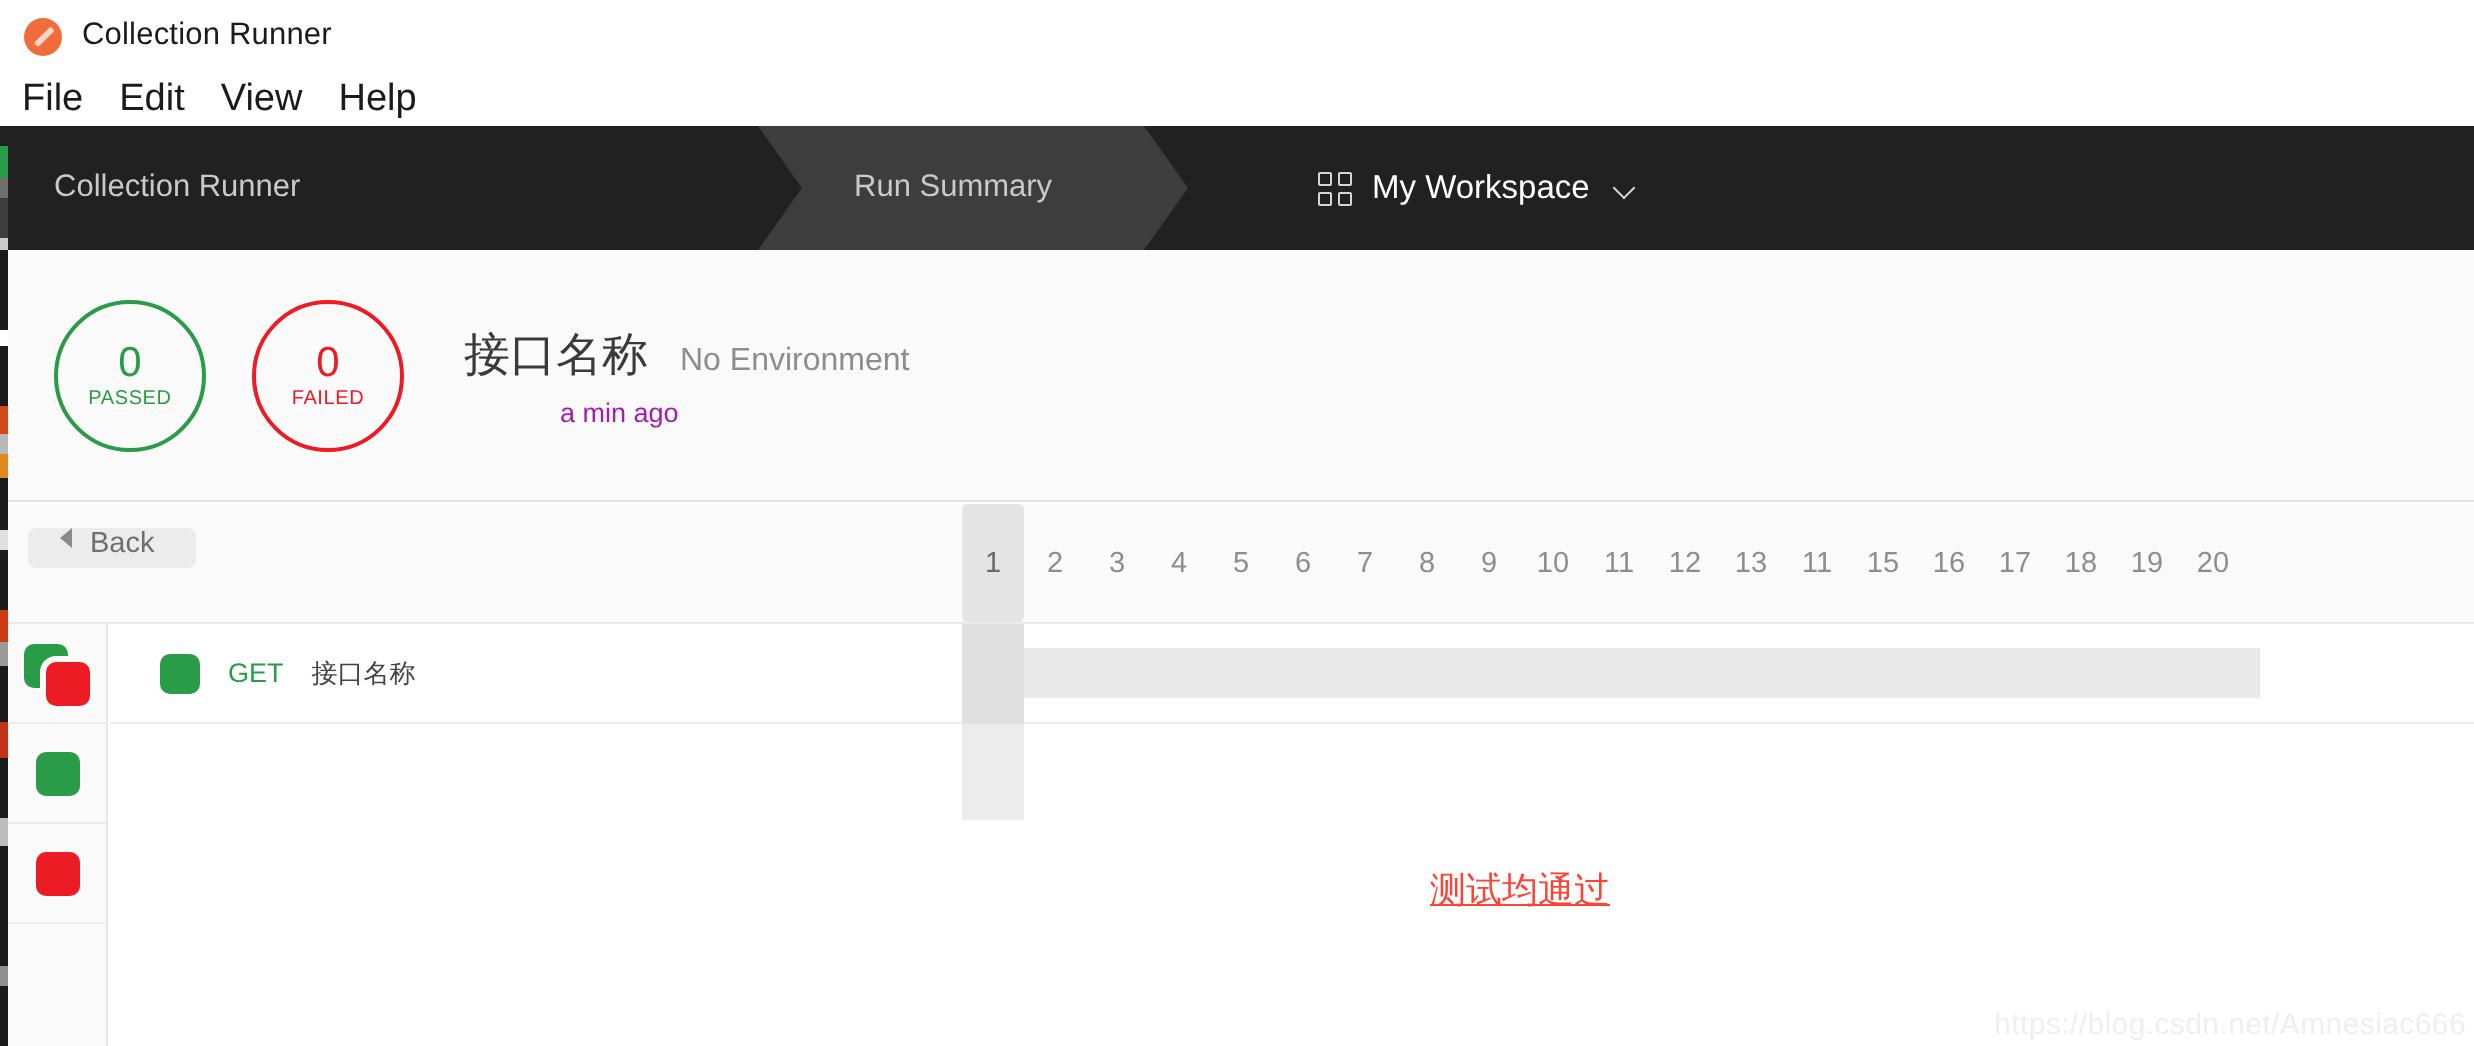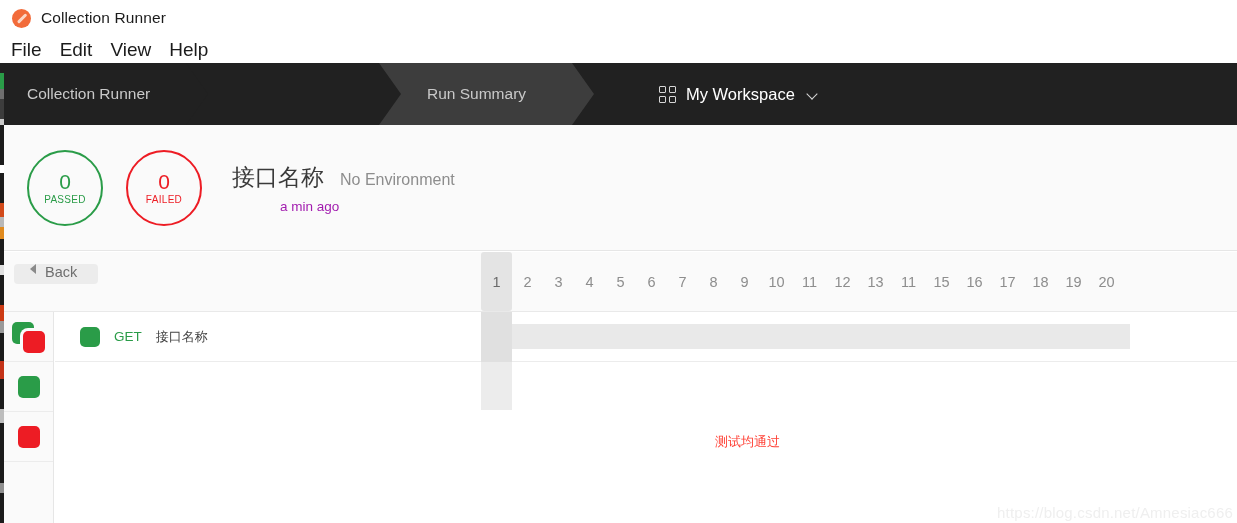--- a/index.html
+++ b/index.html
@@ -379,24 +379,25 @@
     position: absolute;
     left: 55px; top: 363px;
     width: 1182px; height: 160px;
     background: #ffffff;
   }
 
   
   .annot {
     position: absolute;
     left: 715px; top: 433px;
-    font-size: 13px;
+    font-size: 18px;
     color: #ff4136;
     white-space: nowrap;
     z-index: 20;
+    text-decoration: underline;
   }
   .watermark {
     position: absolute;
     right: 4px; bottom: 2px;
     font-size: 15px;
     color: #efefef;
     white-space: nowrap;
     z-index: 20;
     letter-spacing: 0.2px;
   }

